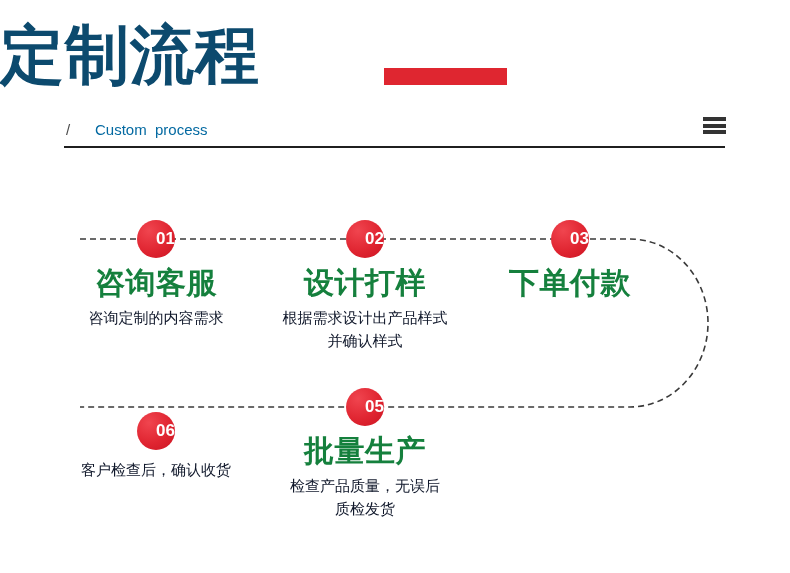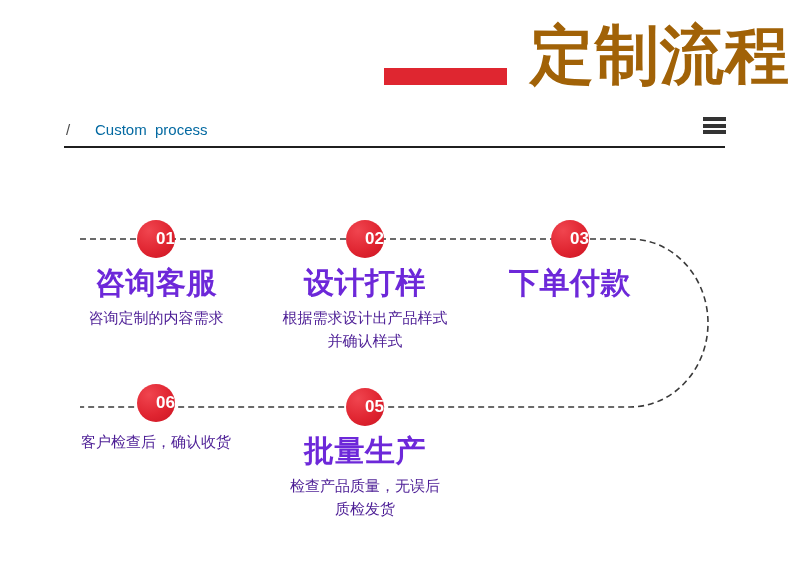--- a/index.html
+++ b/index.html
@@ -13,25 +13,25 @@
     background: #ffffff;
     overflow: hidden;
   }
 
   
   .main-title {
     position: absolute;
     top: 14px;
     left: 0;
     width: 100%;
-    text-align: right;
+    text-align: left;
     font-size: 64px;
     font-weight: 900;
     letter-spacing: 1px;
-    color: #a16207;
+    color: #0c4a6e;
     z-index: 2;
     line-height: 82px;
   }
   .title-red-bar {
     position: absolute;
     left: 384px;
     top: 68px;
     width: 123px;
     height: 17px;
     background: #df2630;
@@ -101,35 +101,35 @@
     color: #ffffff;
     font-size: 17px;
     font-weight: 700;
     line-height: 38px;
     text-align: right;
   }
   .step-title {
     margin-top: 10px;
     font-size: 30px;
     font-weight: 600;
-    color: #6d28d9;
+    color: #15803d;
     letter-spacing: 0.5px;
     line-height: 30px;
   }
   .step-desc {
     margin-top: 8px;
     font-size: 15px;
-    color: #4c1d95;
+    color: #0f172a;
     line-height: 23px;
   }
 
   .pos-step1 { left: 41px;  top: 220px; }
   .pos-step2 { left: 250px; top: 220px; }
   .pos-step3 { left: 455px; top: 220px; }
-  .pos-step6 { left: 41px;  top: 384px; }
+  .pos-step6 { left: 41px;  top: 412px; }
   .pos-step5 { left: 250px; top: 388px; }
   .pos-step4 { left: 455px; top: 388px; }
 </style>
 </head>
 <body>
 
 <div class="page">
 
   <div class="title-red-bar"></div>
   <div class="main-title">定制流程</div>

